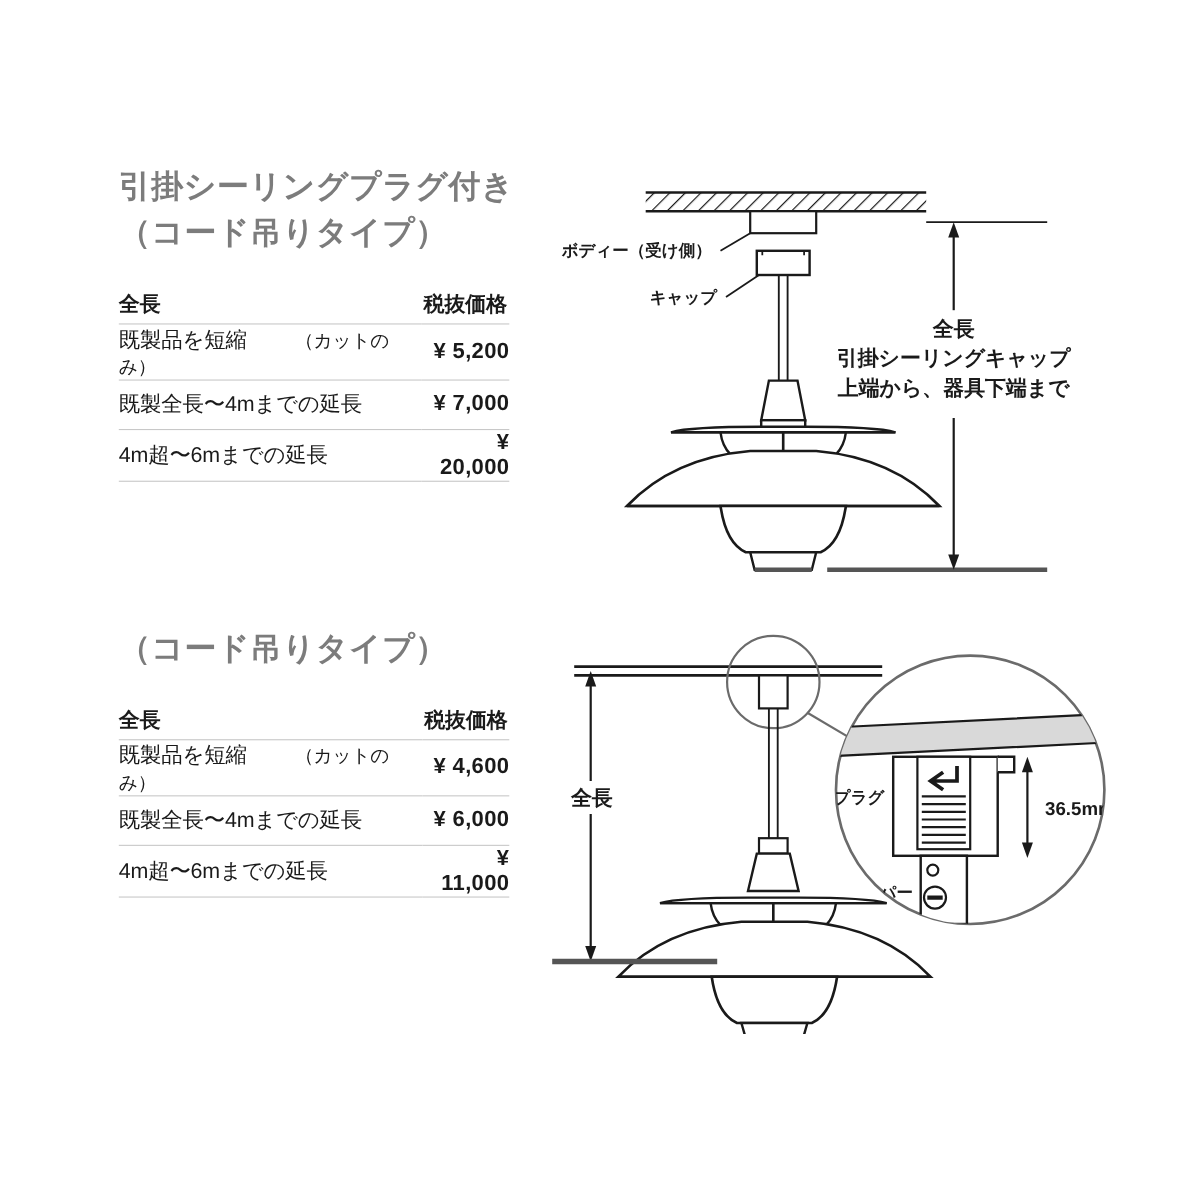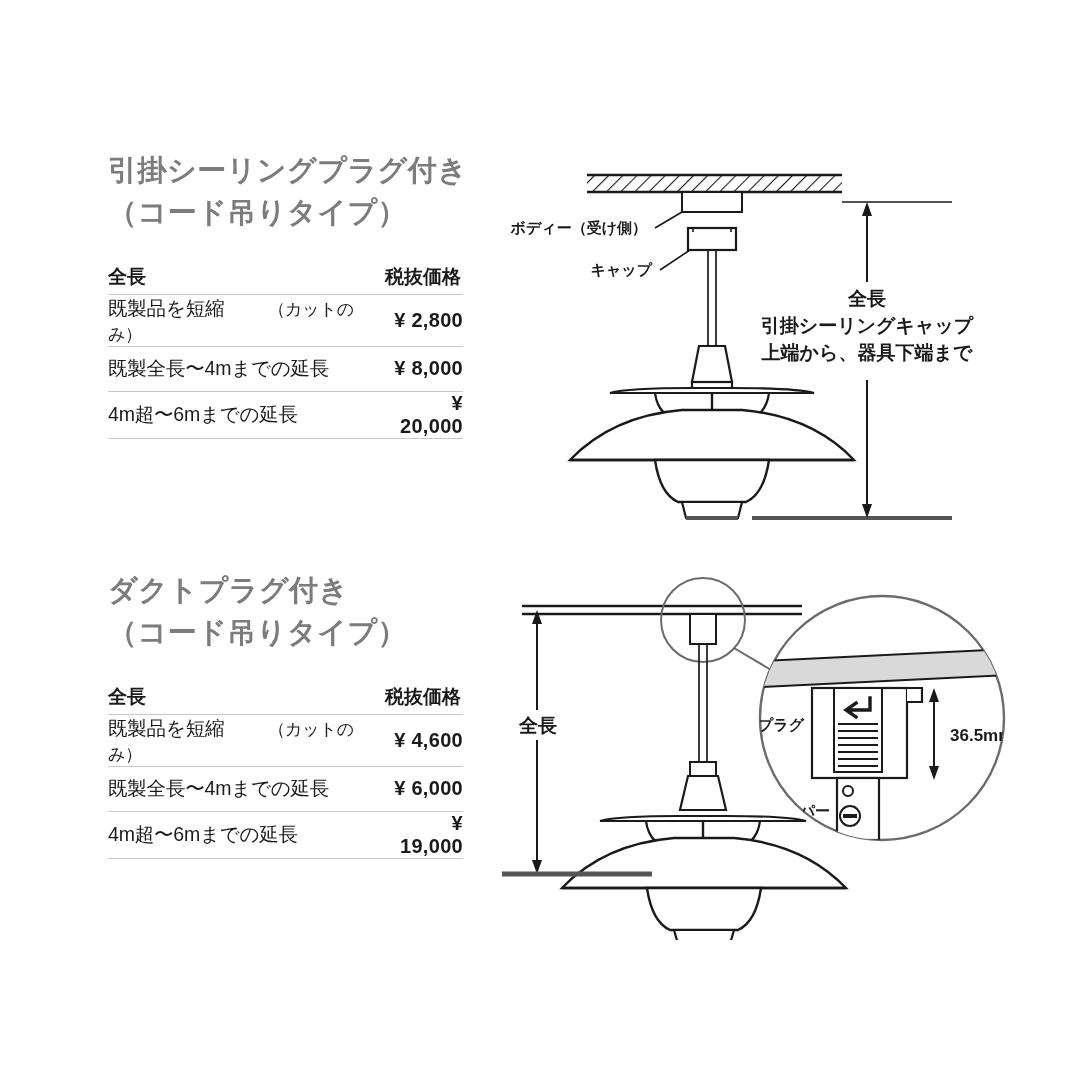--- a/index.html
+++ b/index.html
@@ -130,25 +130,25 @@
       <table class="price-table">
         <thead>
           <tr>
             <th class="label-col">全長</th>
             <th class="price-col">税抜価格</th>
           </tr>
         </thead>
         <tbody>
           <tr>
             <td class="label-col"><span>既製品を短縮</span><span class="paren">（カットのみ）</span></td>
-            <td class="price-col">¥ 2,800</td>
+            <td class="price-col">¥ 5,200</td>
           </tr>
           <tr>
             <td class="label-col"><span>既製全長〜4mまでの延長</span><span class="paren"></span></td>
-            <td class="price-col">¥ 8,000</td>
+            <td class="price-col">¥ 7,000</td>
           </tr>
           <tr>
             <td class="label-col"><span>4m超〜6mまでの延長</span><span class="paren"></span></td>
             <td class="price-col">¥ 20,000</td>
           </tr>
         </tbody>
       </table>
     </div>
 
     <svg class="diagram" id="diagram-ceiling" width="520" height="370" viewBox="0 0 520 370">
@@ -215,21 +215,20 @@
       <text class="dim-text-big" x="375" y="155" text-anchor="middle">全長</text>
       <text class="dim-text-big" x="375" y="182" text-anchor="middle">引掛シーリングキャップ</text>
       <text class="dim-text-big" x="375" y="209" text-anchor="middle">上端から、器具下端まで</text>
     </svg>
   </div>
 
   <div class="section" id="section-duct">
 
     <div class="text-col">
       <h2 class="heading">
-        <span>ダクトプラグ付き</span>
         <span class="line2">（コード吊りタイプ）</span>
       </h2>
 
       <table class="price-table">
         <thead>
           <tr>
             <th class="label-col">全長</th>
             <th class="price-col">税抜価格</th>
           </tr>
         </thead>
@@ -237,21 +236,21 @@
           <tr>
             <td class="label-col"><span>既製品を短縮</span><span class="paren">（カットのみ）</span></td>
             <td class="price-col">¥ 4,600</td>
           </tr>
           <tr>
             <td class="label-col"><span>既製全長〜4mまでの延長</span><span class="paren"></span></td>
             <td class="price-col">¥ 6,000</td>
           </tr>
           <tr>
             <td class="label-col"><span>4m超〜6mまでの延長</span><span class="paren"></span></td>
-            <td class="price-col">¥ 19,000</td>
+            <td class="price-col">¥ 11,000</td>
           </tr>
         </tbody>
       </table>
     </div>
 
     <svg class="diagram" id="diagram-duct" width="550" height="370" viewBox="0 0 550 370">
 
       <g>
         <line x1="40" y1="36" x2="320" y2="36" stroke="#1a1a1a" stroke-width="2.4"></line>
         <line x1="40" y1="44" x2="320" y2="44" stroke="#1a1a1a" stroke-width="2.4"></line>

